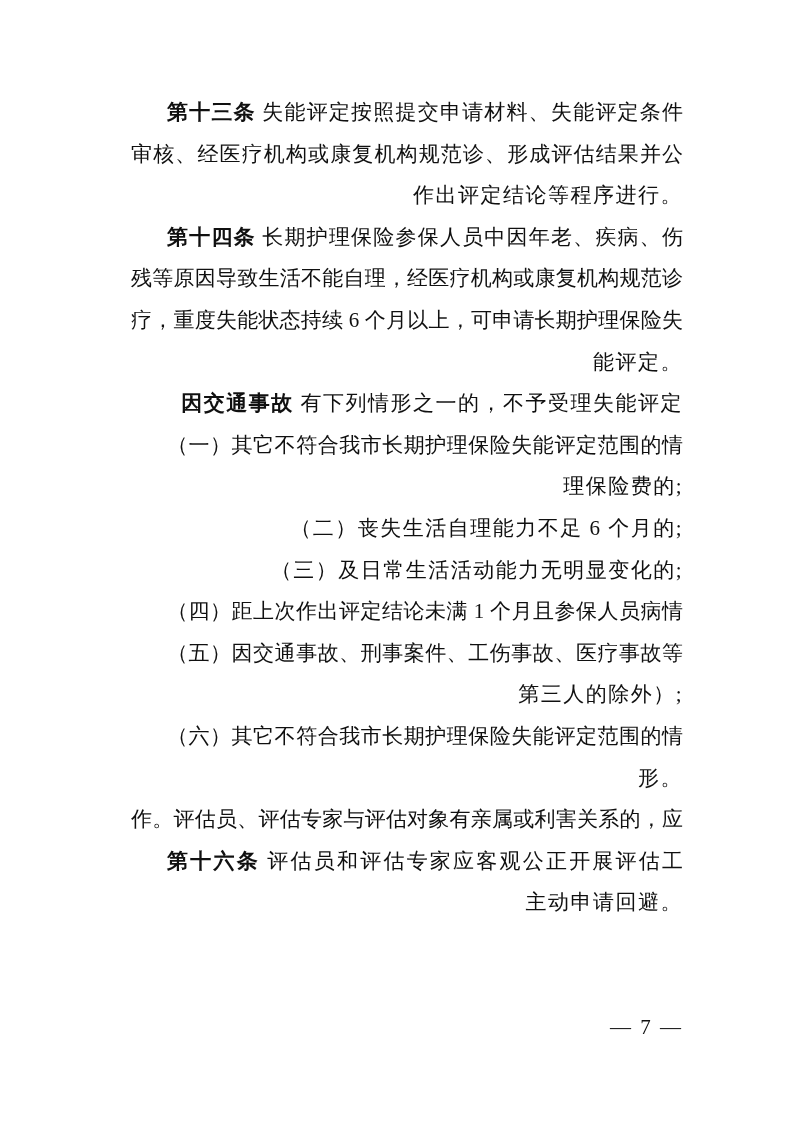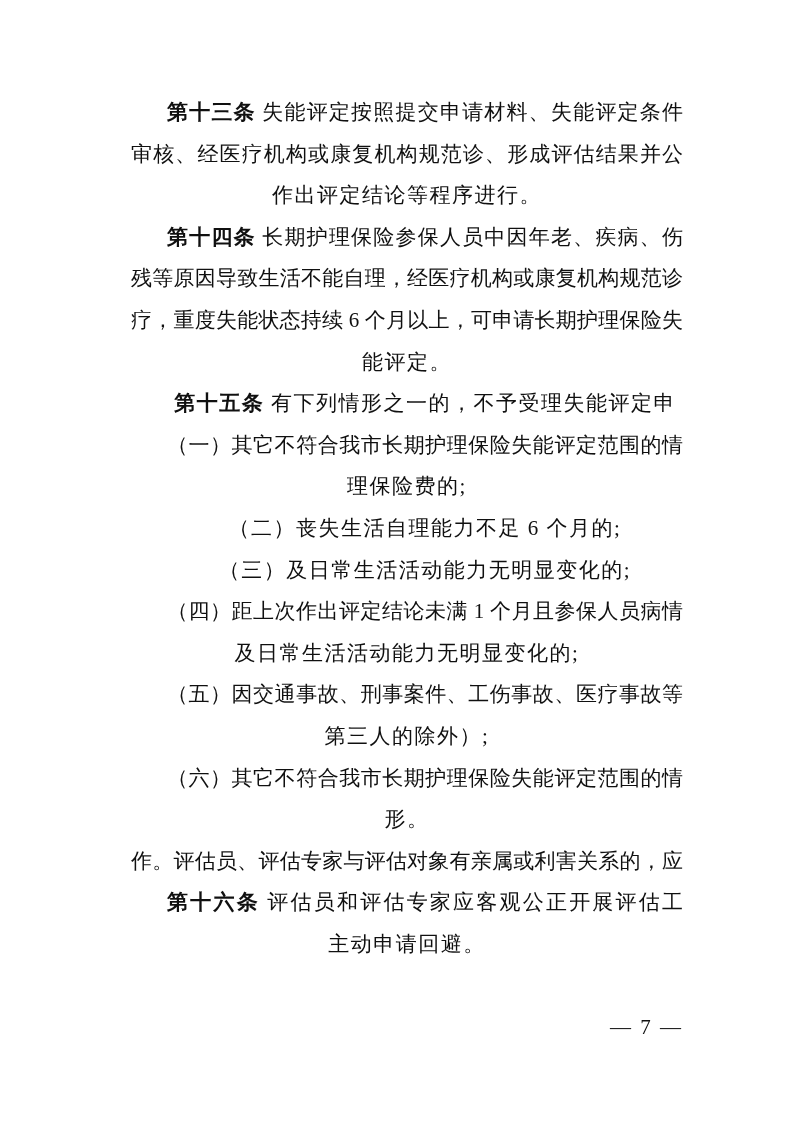--- a/index.html
+++ b/index.html
@@ -26,21 +26,21 @@
     position: absolute;
     left: 119px;
     top: 92px;
     width: 552px;
     font-size: 21px;
     line-height: 41.6px;
   }
   .line {
     height: 41.6px;
     overflow: hidden;
-    text-align: center;
+    text-align: right;
   }
   .line:not(.fill) {
     letter-spacing: 1.5px;
   }
   .line.fill {
     text-align: justify;
     text-align-last: justify;
     -moz-text-align-last: justify;
   }
   .line.indent {
@@ -65,27 +65,26 @@
 
 <div class="page">
   <div class="doc-body">
       <div class="line indent fill"><span class="article">第十三条</span><span> 失能评定按照提交申请材料、失能评定条件</span></div>
       <div class="line fill"><span>审核、经医疗机构或康复机构规范诊、形成评估结果并公示、</span></div>
       <div class="line"><span>作出评定结论等程序进行。</span></div>
       <div class="line indent fill"><span class="article">第十四条</span><span> 长期护理保险参保人员中因年老、疾病、伤</span></div>
       <div class="line fill"><span>残等原因导致生活不能自理，经医疗机构或康复机构规范诊</span></div>
       <div class="line fill"><span>疗，重度失能状态持续 6 个月以上，可申请长期护理保险失</span></div>
       <div class="line"><span>能评定。</span></div>
-      <div class="line indent"><span class="article">第十五条</span><span> 有下列情形之一的，不予受理失能评定申请:</span></div>
+      <div class="line indent"><span class="article">因交通事故</span><span> 有下列情形之一的，不予受理失能评定申请:</span></div>
       <div class="line indent fill"><span>（一）其它不符合我市长期护理保险失能评定范围的情</span></div>
       <div class="line"><span>理保险费的;</span></div>
       <div class="line indent"><span>（二）丧失生活自理能力不足 6 个月的;</span></div>
       <div class="line indent"><span>（三）及日常生活活动能力无明显变化的;</span></div>
       <div class="line indent fill"><span>（四）距上次作出评定结论未满 1 个月且参保人员病情</span></div>
-      <div class="line"><span>及日常生活活动能力无明显变化的;</span></div>
       <div class="line indent fill"><span>（五）因交通事故、刑事案件、工伤事故、医疗事故等</span></div>
       <div class="line"><span>第三人的除外）;</span></div>
       <div class="line indent fill"><span>（六）其它不符合我市长期护理保险失能评定范围的情</span></div>
       <div class="line"><span>形。</span></div>
       <div class="line fill"><span>作。评估员、评估专家与评估对象有亲属或利害关系的，应</span></div>
       <div class="line indent fill"><span class="article">第十六条</span><span> 评估员和评估专家应客观公正开展评估工</span></div>
       <div class="line"><span>主动申请回避。</span></div>
     </div>
   <div class="page-number">— 7 —</div>
 </div>

